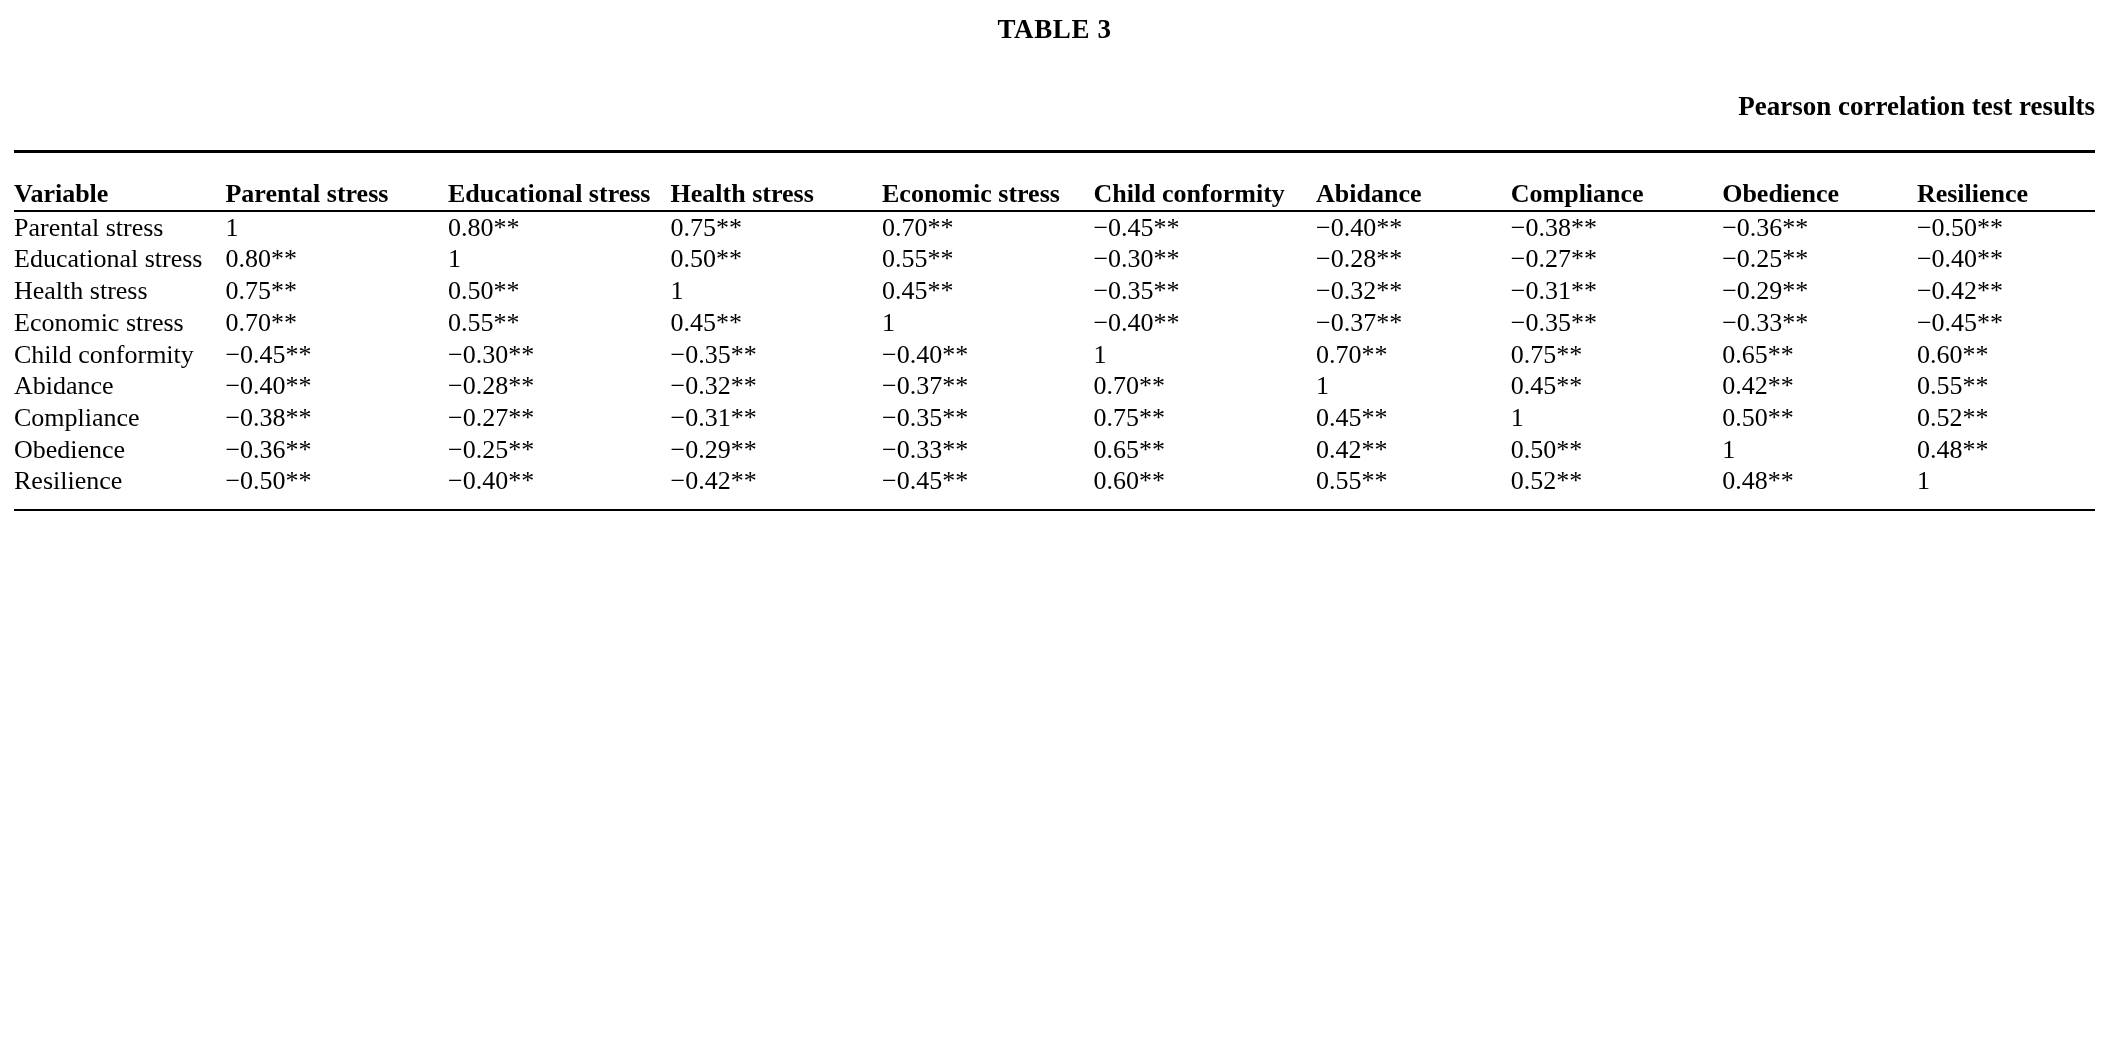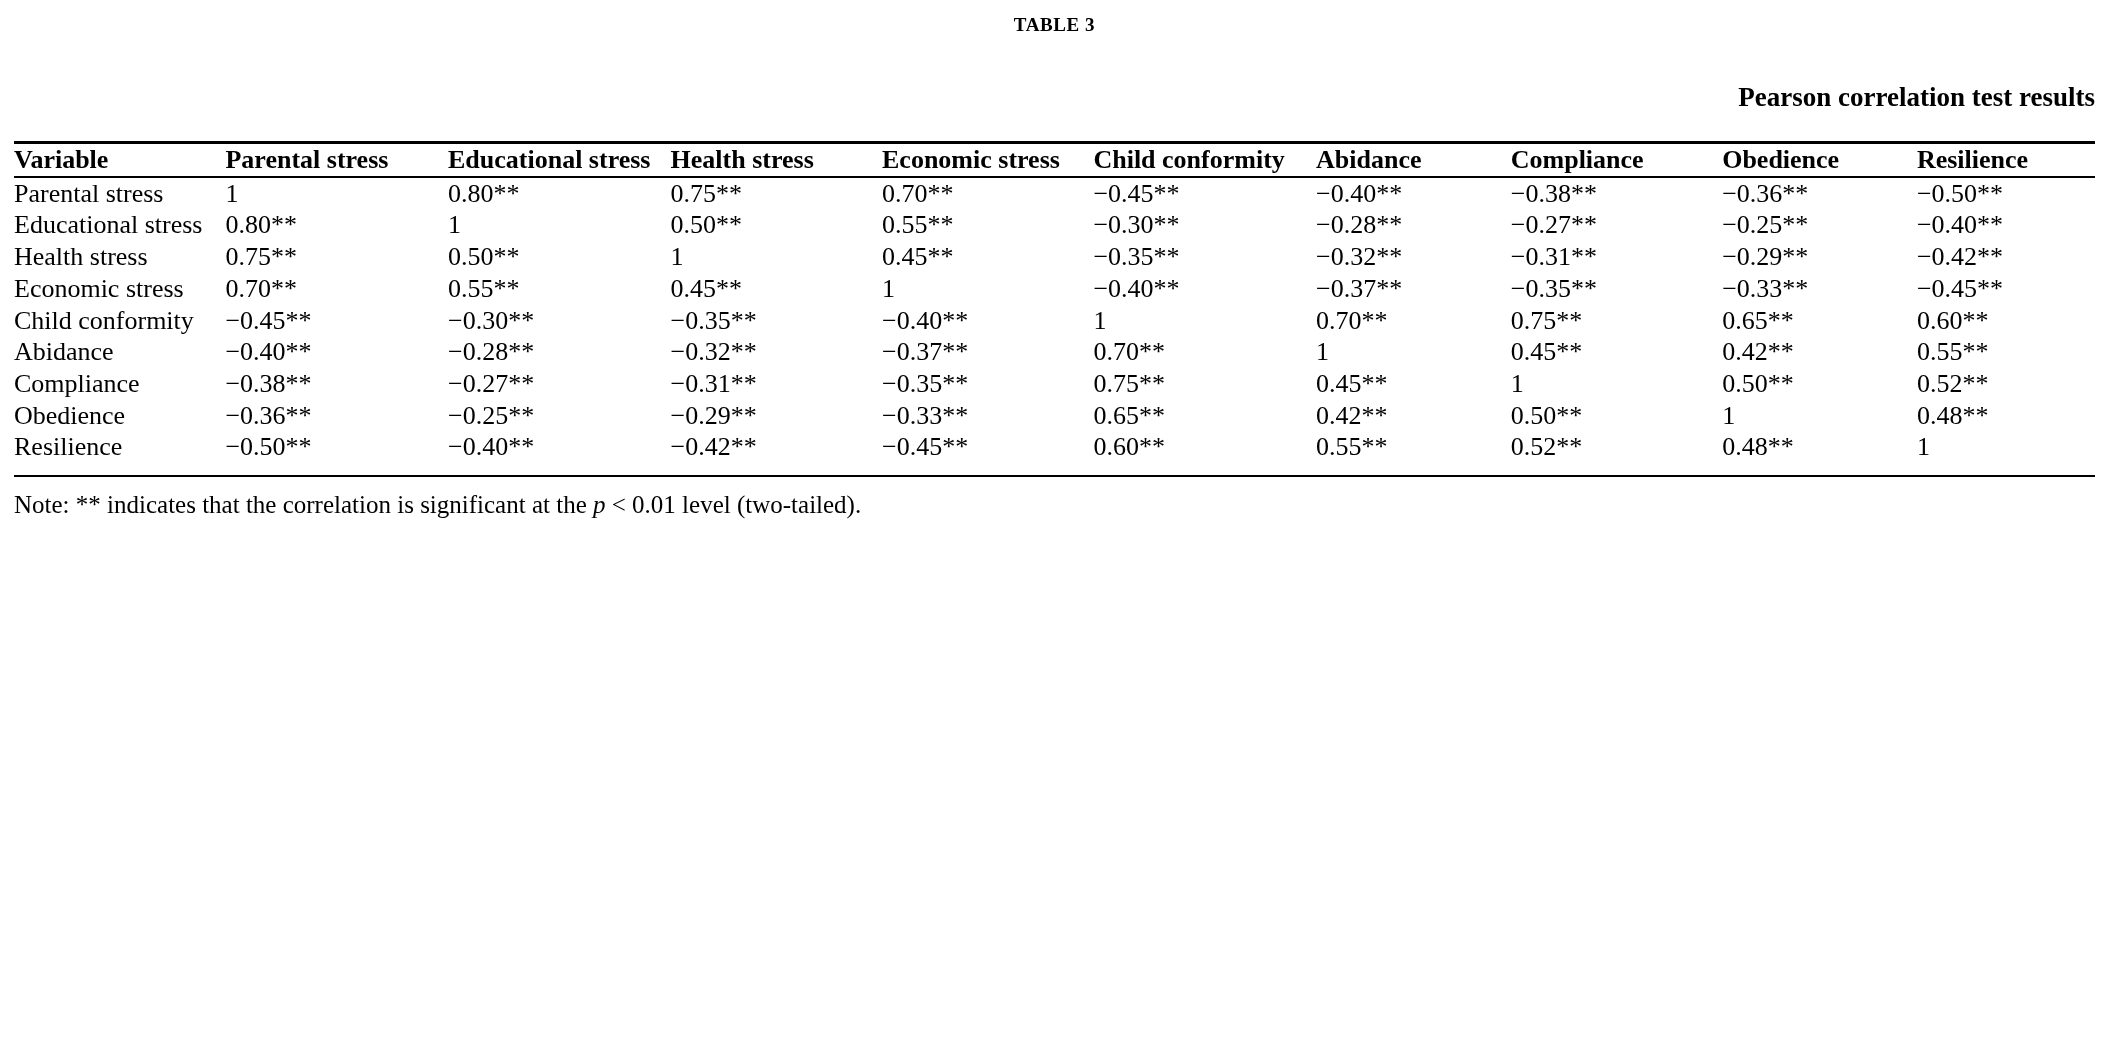--- a/index.html
+++ b/index.html
@@ -13,38 +13,39 @@
     color: #000000;
   }
   .page {
     width: 2109px;
     box-sizing: border-box;
     padding: 0 14px;
   }
   .table-label {
     text-align: center;
     font-weight: bold;
-    font-size: 19px;
+    font-size: 27px;
     letter-spacing: 0.6px;
     margin-top: 14px;
   }
   .table-title {
     text-align: right;
     font-weight: bold;
     font-size: 27px;
     margin-top: 46px;
   }
   .rule-top {
     border-top: 3px solid #000;
     margin-top: 28px;
   }
   table.corr {
     width: 100%;
     border-collapse: collapse;
     table-layout: fixed;
+    margin-top: 25px;
   }
   table.corr th,
   table.corr td {
     text-align: left;
     vertical-align: top;
     font-size: 26px;
     line-height: 1.22;
     padding: 0;
   }
   thead th {
@@ -231,17 +232,14 @@
         <td>0.55**</td>
         <td>0.52**</td>
         <td>0.48**</td>
         <td>1</td>
       </tr>
     </tbody>
   </table>
 
   <div class="rule-bottom"></div>
 
-  <div class="note">
-    <span>Note: ** indicates that the correlation is significant at the </span><i>p</i><span> &lt; 0.01 level (two-tailed).</span>
-  </div>
 
 </div>
 
 </body></html>

